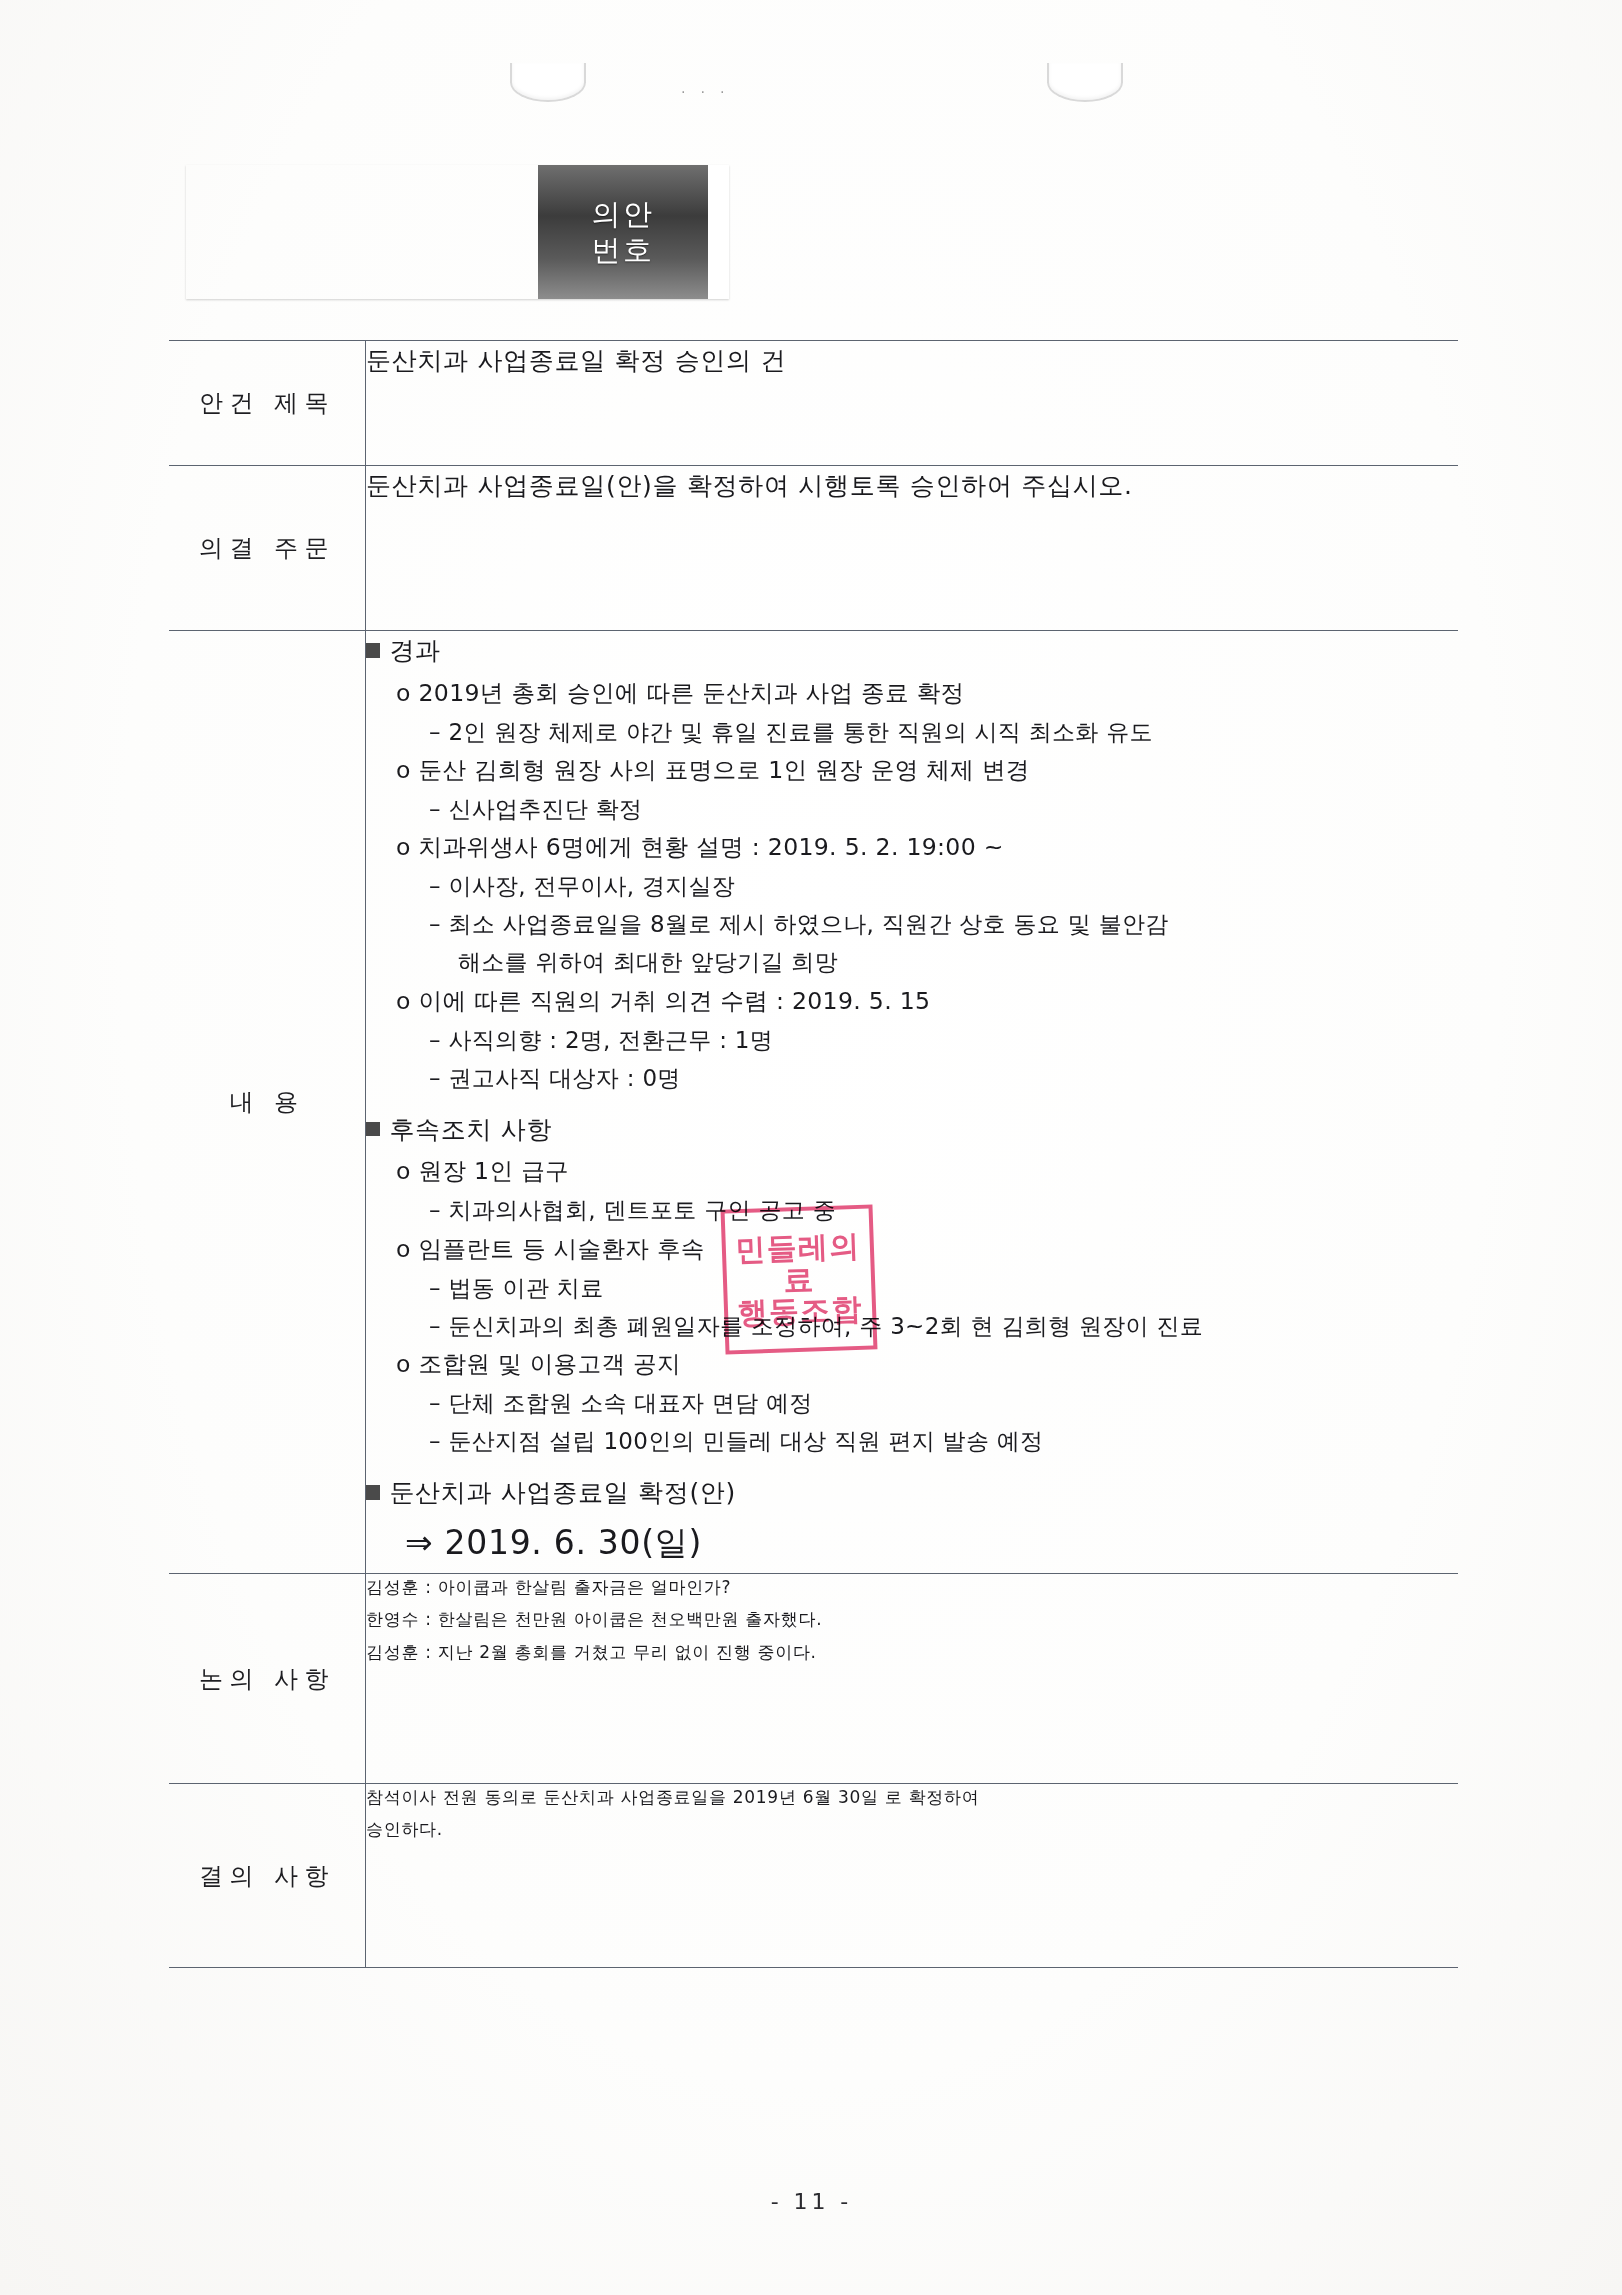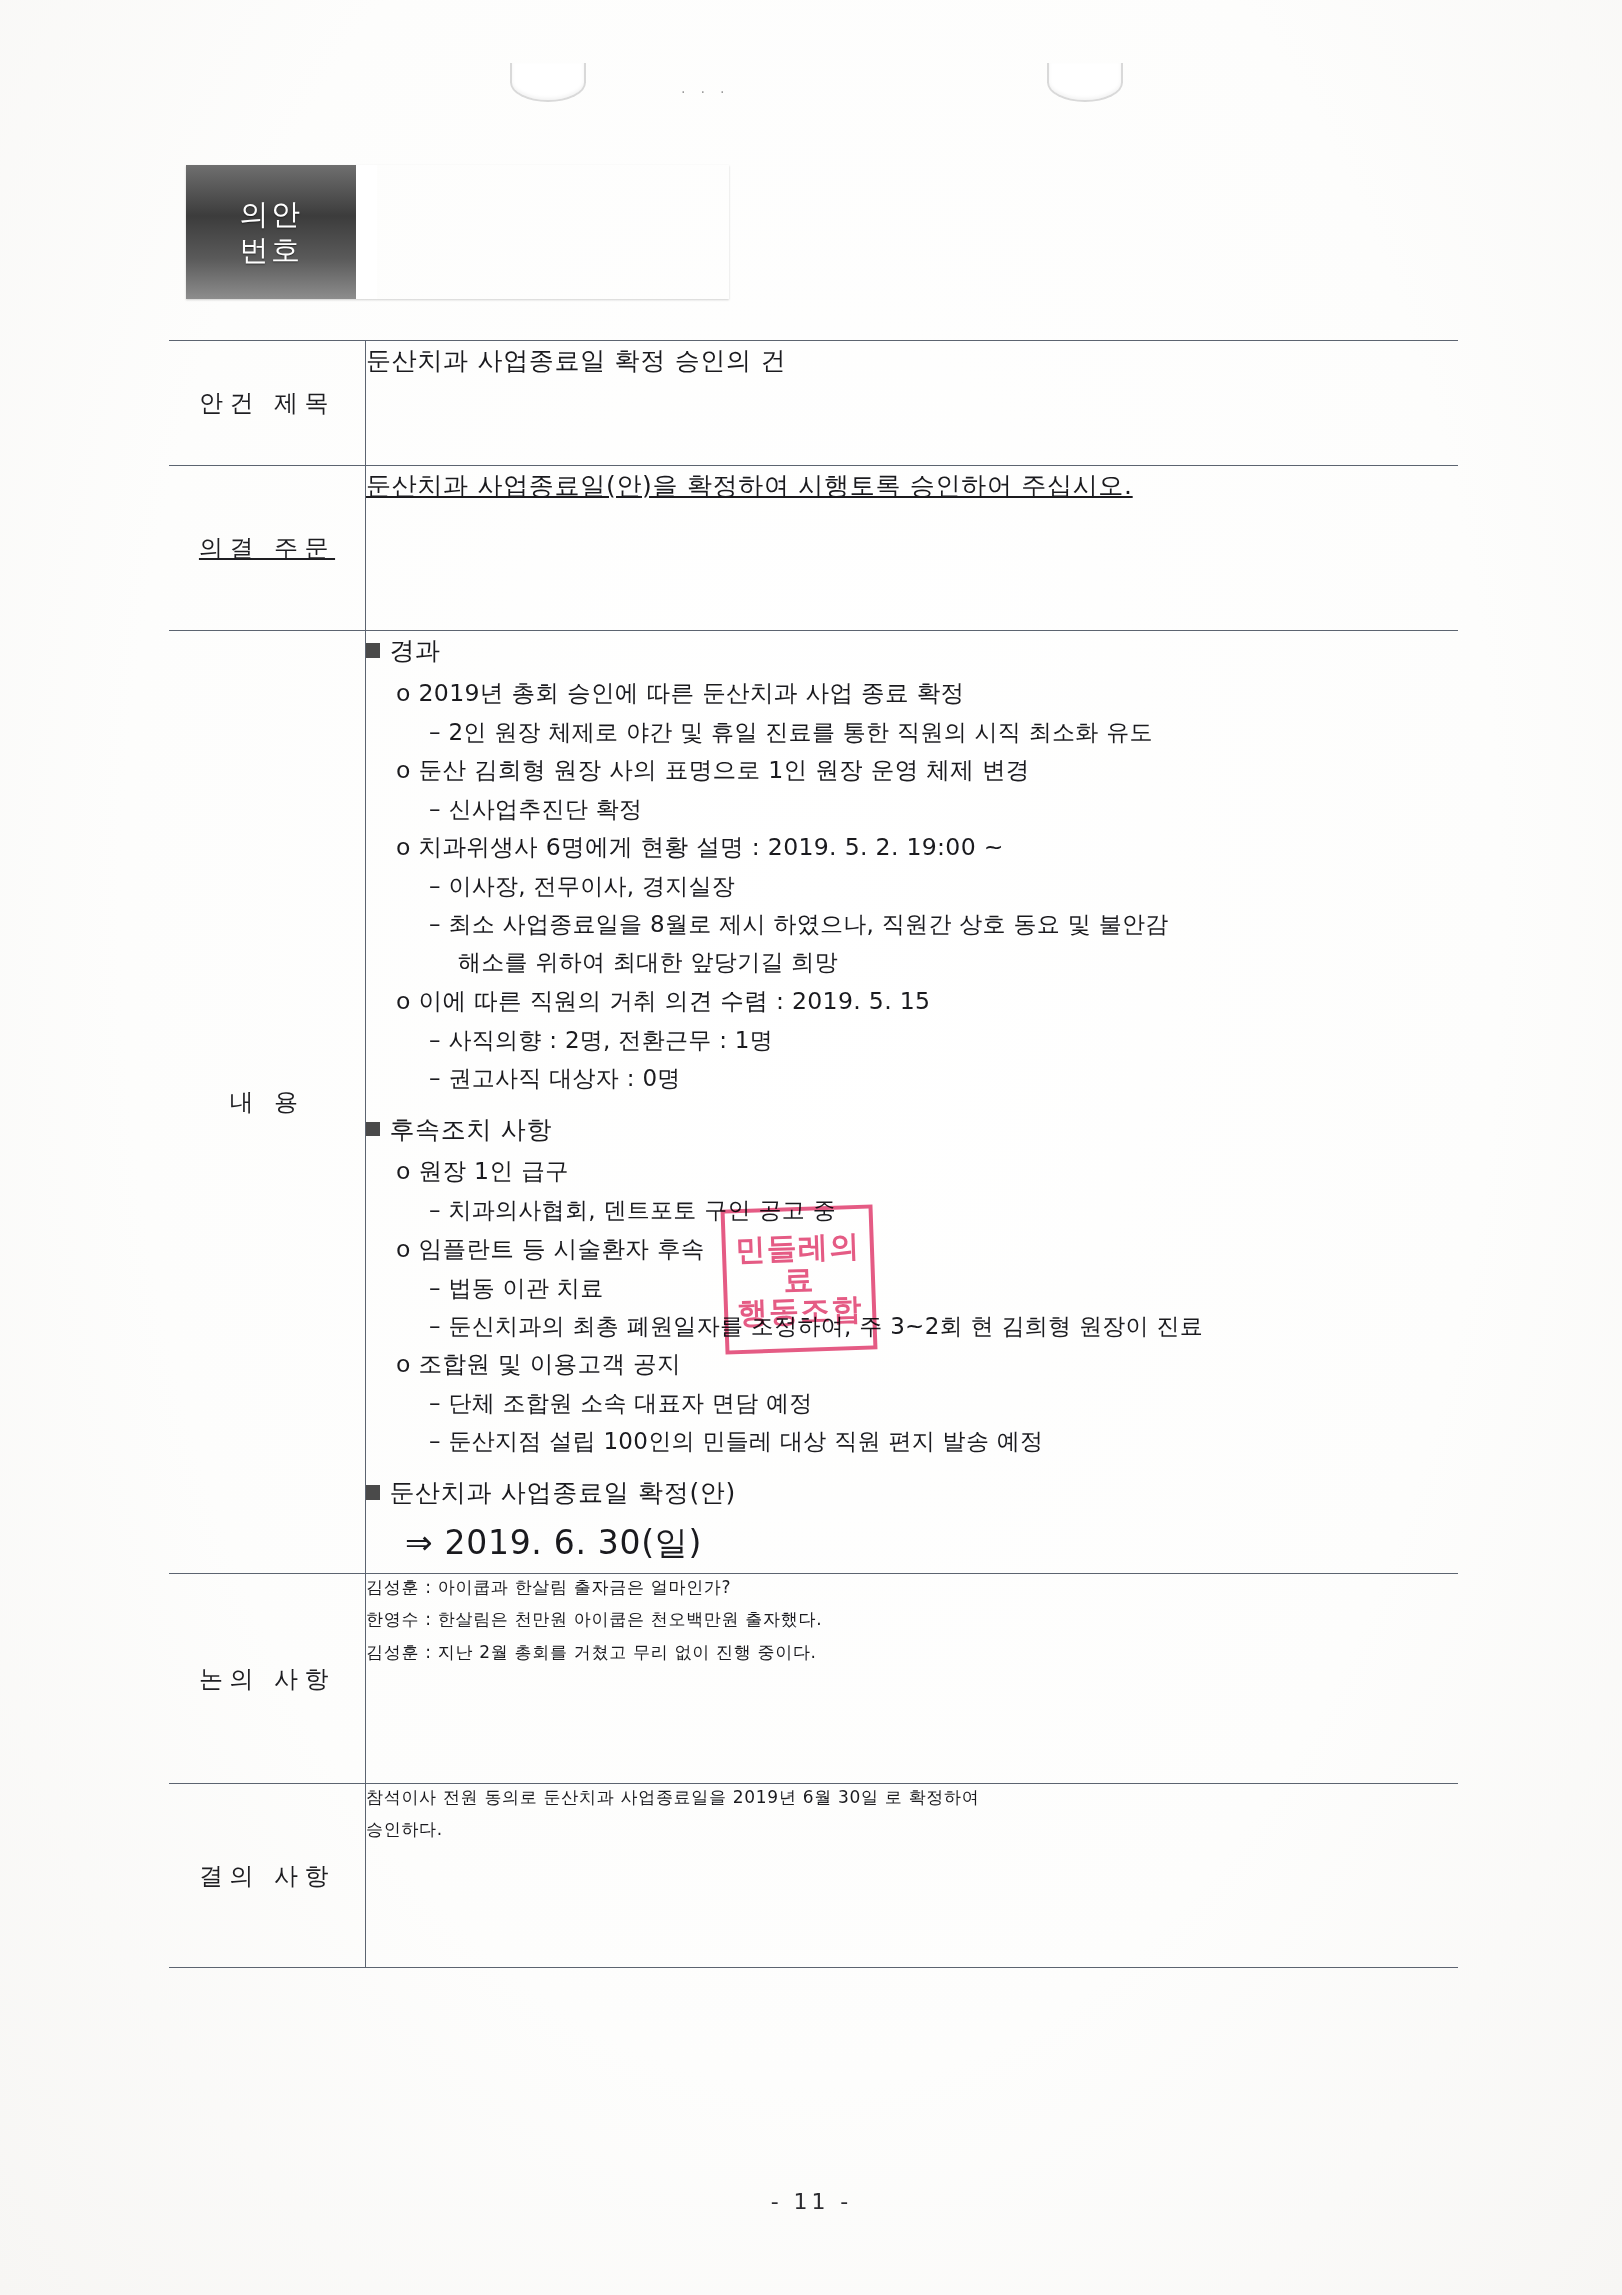--- a/index.html
+++ b/index.html
@@ -48,20 +48,21 @@
   
   .header-block {
     position: absolute;
     left: 186px;
     top: 165px;
     width: 543px;
     height: 134px;
     display: flex;
     align-items: stretch;
     box-shadow: 0 1.3px 2px rgba(0,0,0,0.18);
+    justify-content: flex-end;
   }
   .hdr-left {
     width: 170px;
     background: linear-gradient(180deg, #6f6f6f 0%, #3c3c3c 38%, #5a5a5a 70%, #8d8d8d 100%);
     color: #ffffff;
     display: flex;
     flex-direction: column;
     align-items: center;
     justify-content: center;
     font-size: 29px;
@@ -116,21 +117,21 @@
   }
   .body-cell {
     padding: 29px 26px 29px 29px;
     font-size: 25px;
     line-height: 1.6;
     letter-spacing: 0.7px;
     color: #1a1a1e;
   }
 
   .row-title td   { height: 124px; }
-  .row-resolve td { height: 164px; text-decoration: underline; }
+  .row-resolve td { height: 164px; }
   .row-content td { height: 942px; }
   .row-discuss td { height: 209px; }
   .row-decide td  { height: 183px; }
 
   .row-title .label-inner,
   .row-resolve .label-inner,
   .row-discuss .label-inner,
   .row-decide .label-inner { height: 100%; }
 
   .row-content .label-inner { height: 100%; }

